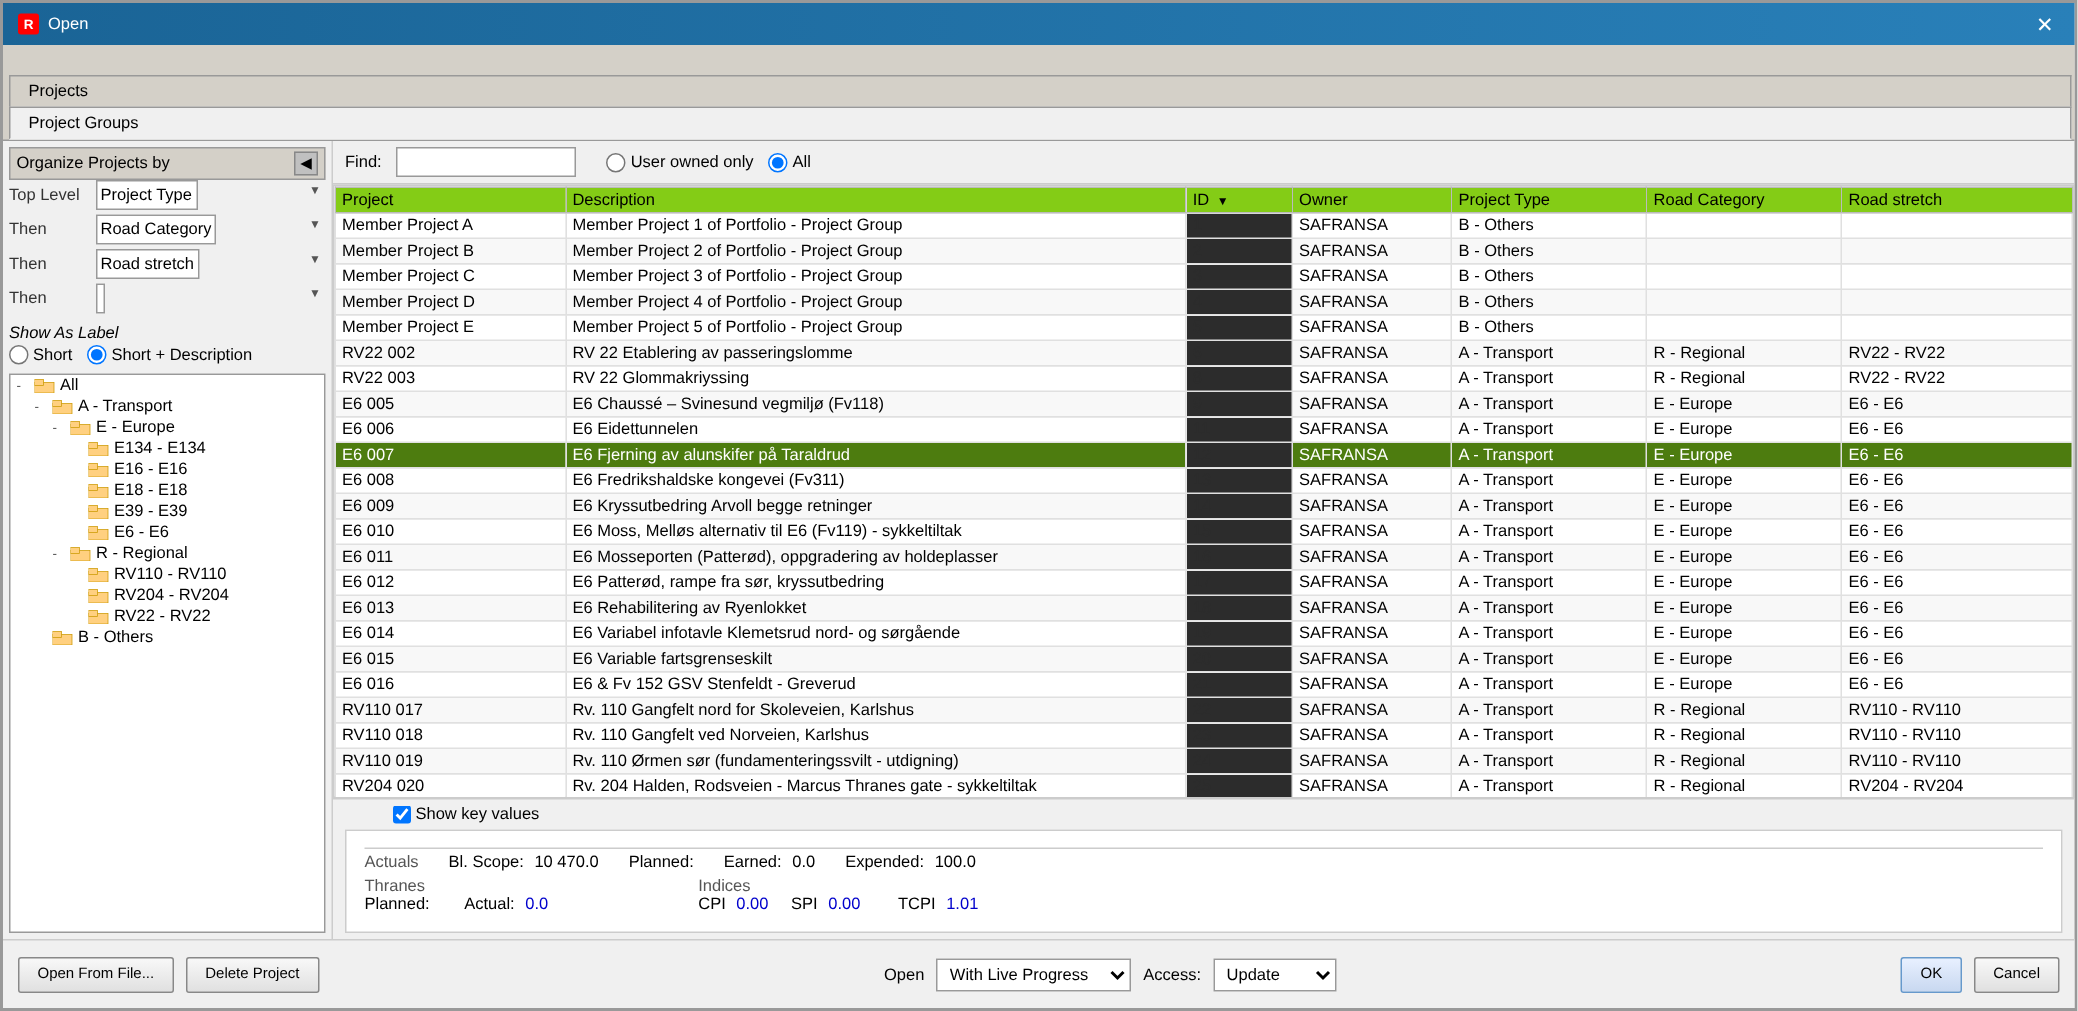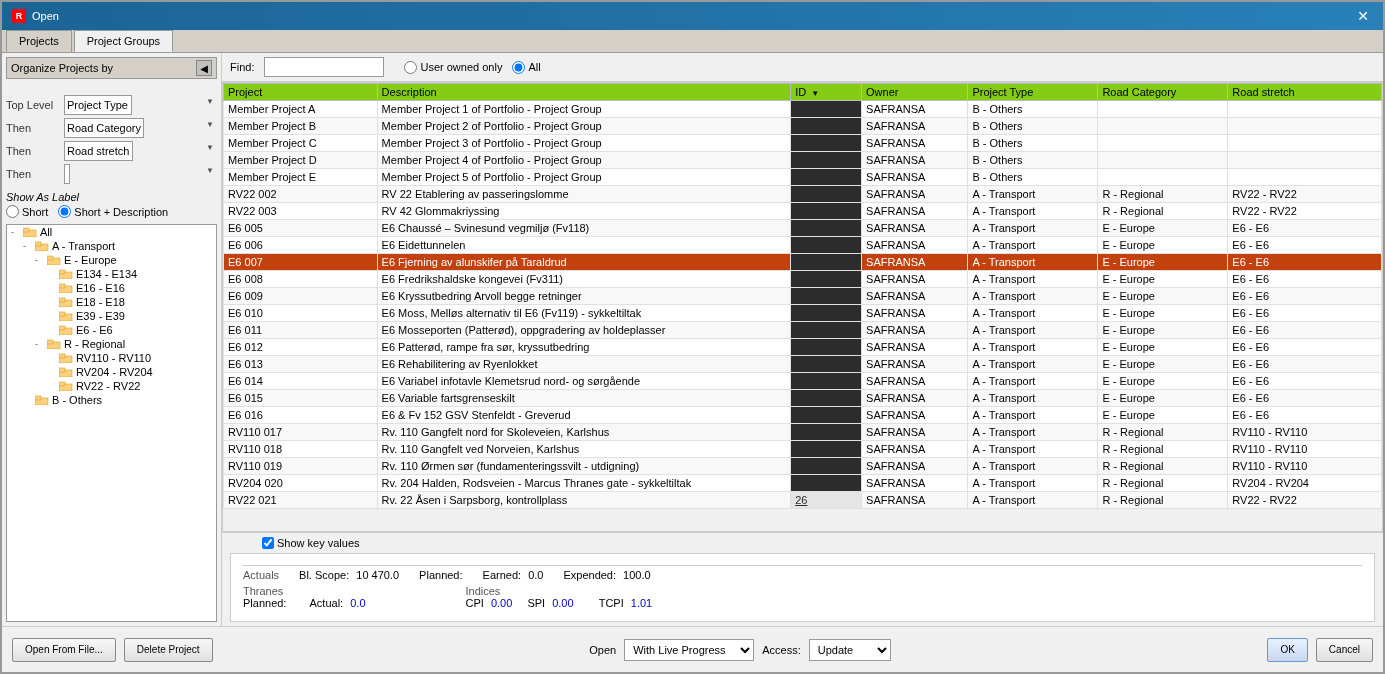--- a/index.html
+++ b/index.html
@@ -2,26 +2,26 @@
 <html><head>
   <meta charset="utf-8">
   <style>
     * { box-sizing: border-box; margin: 0; padding: 0; font-family: 'Segoe UI', Tahoma, Arial, sans-serif; font-size: 11px; }
     body { background: #f0f0f0; }
     .dialog { width: 1385px; height: 674px; background: #f0f0f0; border: 2px solid #999; display: flex; flex-direction: column; position: relative; }
     .title-bar { background: linear-gradient(to right, #1a6496, #2980b9); color: white; padding: 6px 10px; display: flex; align-items: center; justify-content: space-between; height: 28px; }
     .title-bar-left { display: flex; align-items: center; gap: 6px; }
     .title-icon { width: 14px; height: 14px; background: red; border-radius: 2px; display: flex; align-items: center; justify-content: center; color: white; font-size: 9px; font-weight: bold; }
     .title-close { cursor: pointer; font-size: 14px; color: white; background: none; border: none; padding: 0 4px; }
-    .tab-bar { display: flex; background: #d4d0c8; border-bottom: 1px solid #999; padding-top: 0; padding-left: 4px; }
+    .tab-bar { display: flex; background: #d4d0c8; border-bottom: 1px solid #999; padding-top: 20px; padding-left: 4px; flex-direction: column; }
     .tab { padding: 4px 12px; background: #d4d0c8; border: 1px solid #999; border-bottom: none; cursor: pointer; margin-right: 2px; }
     .tab.active { background: #f0f0f0; border-bottom: 1px solid #f0f0f0; }
     .content { display: flex; flex: 1; overflow: hidden; }
     .left-panel { width: 220px; background: #f0f0f0; border-right: 1px solid #ccc; display: flex; flex-direction: column; padding: 4px; }
-    .organize-header { display: flex; justify-content: space-between; align-items: center; padding: 2px 4px; background: #d4d0c8; border: 1px solid #999; margin-bottom: 16px; }
+    .organize-header { display: flex; justify-content: space-between; align-items: center; padding: 2px 4px; background: #d4d0c8; border: 1px solid #999; margin-bottom: 0; }
     .organize-btn { width: 16px; height: 16px; background: #c0c0c0; border: 1px solid #888; cursor: pointer; display: flex; align-items: center; justify-content: center; font-size: 10px; }
     .level-row { display: flex; align-items: center; margin-bottom: 3px; }
     .level-label { width: 58px; font-size: 11px; color: #333; }
     .level-select { flex: 1; height: 20px; border: 1px solid #999; background: white; padding: 0 2px; font-size: 11px; appearance: none; -webkit-appearance: none; position: relative; }
     .select-wrapper { flex: 1; position: relative; }
     .select-wrapper::after { content: '▼'; position: absolute; right: 3px; top: 2px; font-size: 8px; pointer-events: none; color: #555; }
     .show-as-label { font-size: 11px; margin: 4px 0 2px 0; font-style: italic; }
     .radio-row { display: flex; gap: 10px; margin-bottom: 6px; align-items: center; }
     .radio-row label { font-size: 11px; display: flex; align-items: center; gap: 3px; cursor: pointer; }
     .tree { flex: 1; overflow-y: auto; background: white; border: 1px solid #999; }
@@ -36,21 +36,21 @@
     .find-label { font-size: 11px; }
     .find-input { width: 120px; height: 20px; border: 1px solid #999; padding: 0 3px; }
     .radio-group { display: flex; gap: 10px; align-items: center; margin-left: 10px; }
     .radio-group label { display: flex; align-items: center; gap: 3px; font-size: 11px; cursor: pointer; }
     .table-container { flex: 1; overflow: auto; border: 1px solid #ccc; margin: 0; }
     table { width: 100%; border-collapse: collapse; table-layout: fixed; }
     table thead tr { background: #e8e4d8; }
     table thead th { border: 1px solid #bbb; padding: 2px 4px; text-align: left; font-size: 11px; font-weight: normal; white-space: nowrap; overflow: hidden; cursor: pointer; position: sticky; top: 0; background: #84cc16; z-index: 1; }
     table tbody tr { background: white; }
     table tbody tr:nth-child(even) { background: #f8f8f8; }
-    table tbody tr.highlighted { background: #c2410c; color: white; }
+    table tbody tr.highlighted { background: #4d7c0f; color: white; }
     table tbody tr.highlighted td { color: white; }
     table td { border: 1px solid #e0e0e0; padding: 1px 4px; font-size: 11px; white-space: nowrap; overflow: hidden; text-overflow: ellipsis; height: 17px; }
     .col-project { width: 130px; }
     .col-desc { width: 350px; }
     .col-id { width: 60px; }
     .col-owner { width: 90px; }
     .col-projtype { width: 110px; }
     .col-roadcat { width: 110px; }
     .col-roadstretch { width: 130px; }
     .bottom-section { padding: 4px 8px; background: #f0f0f0; border-top: 1px solid #ccc; }
@@ -351,21 +351,21 @@
                 <td class="col-project">RV22 002</td>
                 <td class="col-desc">RV 22 Etablering av passeringslomme</td>
                 <td class="col-id" style="background: rgb(44, 44, 44); color: rgb(44, 44, 44);">6</td>
                 <td class="col-owner">SAFRANSA</td>
                 <td class="col-projtype">A - Transport</td>
                 <td class="col-roadcat">R - Regional</td>
                 <td class="col-roadstretch">RV22 - RV22</td>
               </tr>
               <tr>
                 <td class="col-project">RV22 003</td>
-                <td class="col-desc">RV 42 Glommakriyssing</td>
+                <td class="col-desc">RV 22 Glommakriyssing</td>
                 <td class="col-id" style="background: rgb(44, 44, 44); color: rgb(44, 44, 44);">8</td>
                 <td class="col-owner">SAFRANSA</td>
                 <td class="col-projtype">A - Transport</td>
                 <td class="col-roadcat">R - Regional</td>
                 <td class="col-roadstretch">RV22 - RV22</td>
               </tr>
               <tr>
                 <td class="col-project">E6 005</td>
                 <td class="col-desc">E6 Chaussé – Svinesund vegmiljø (Fv118)</td>
                 <td class="col-id" style="background: rgb(44, 44, 44); color: rgb(44, 44, 44);">9</td>

